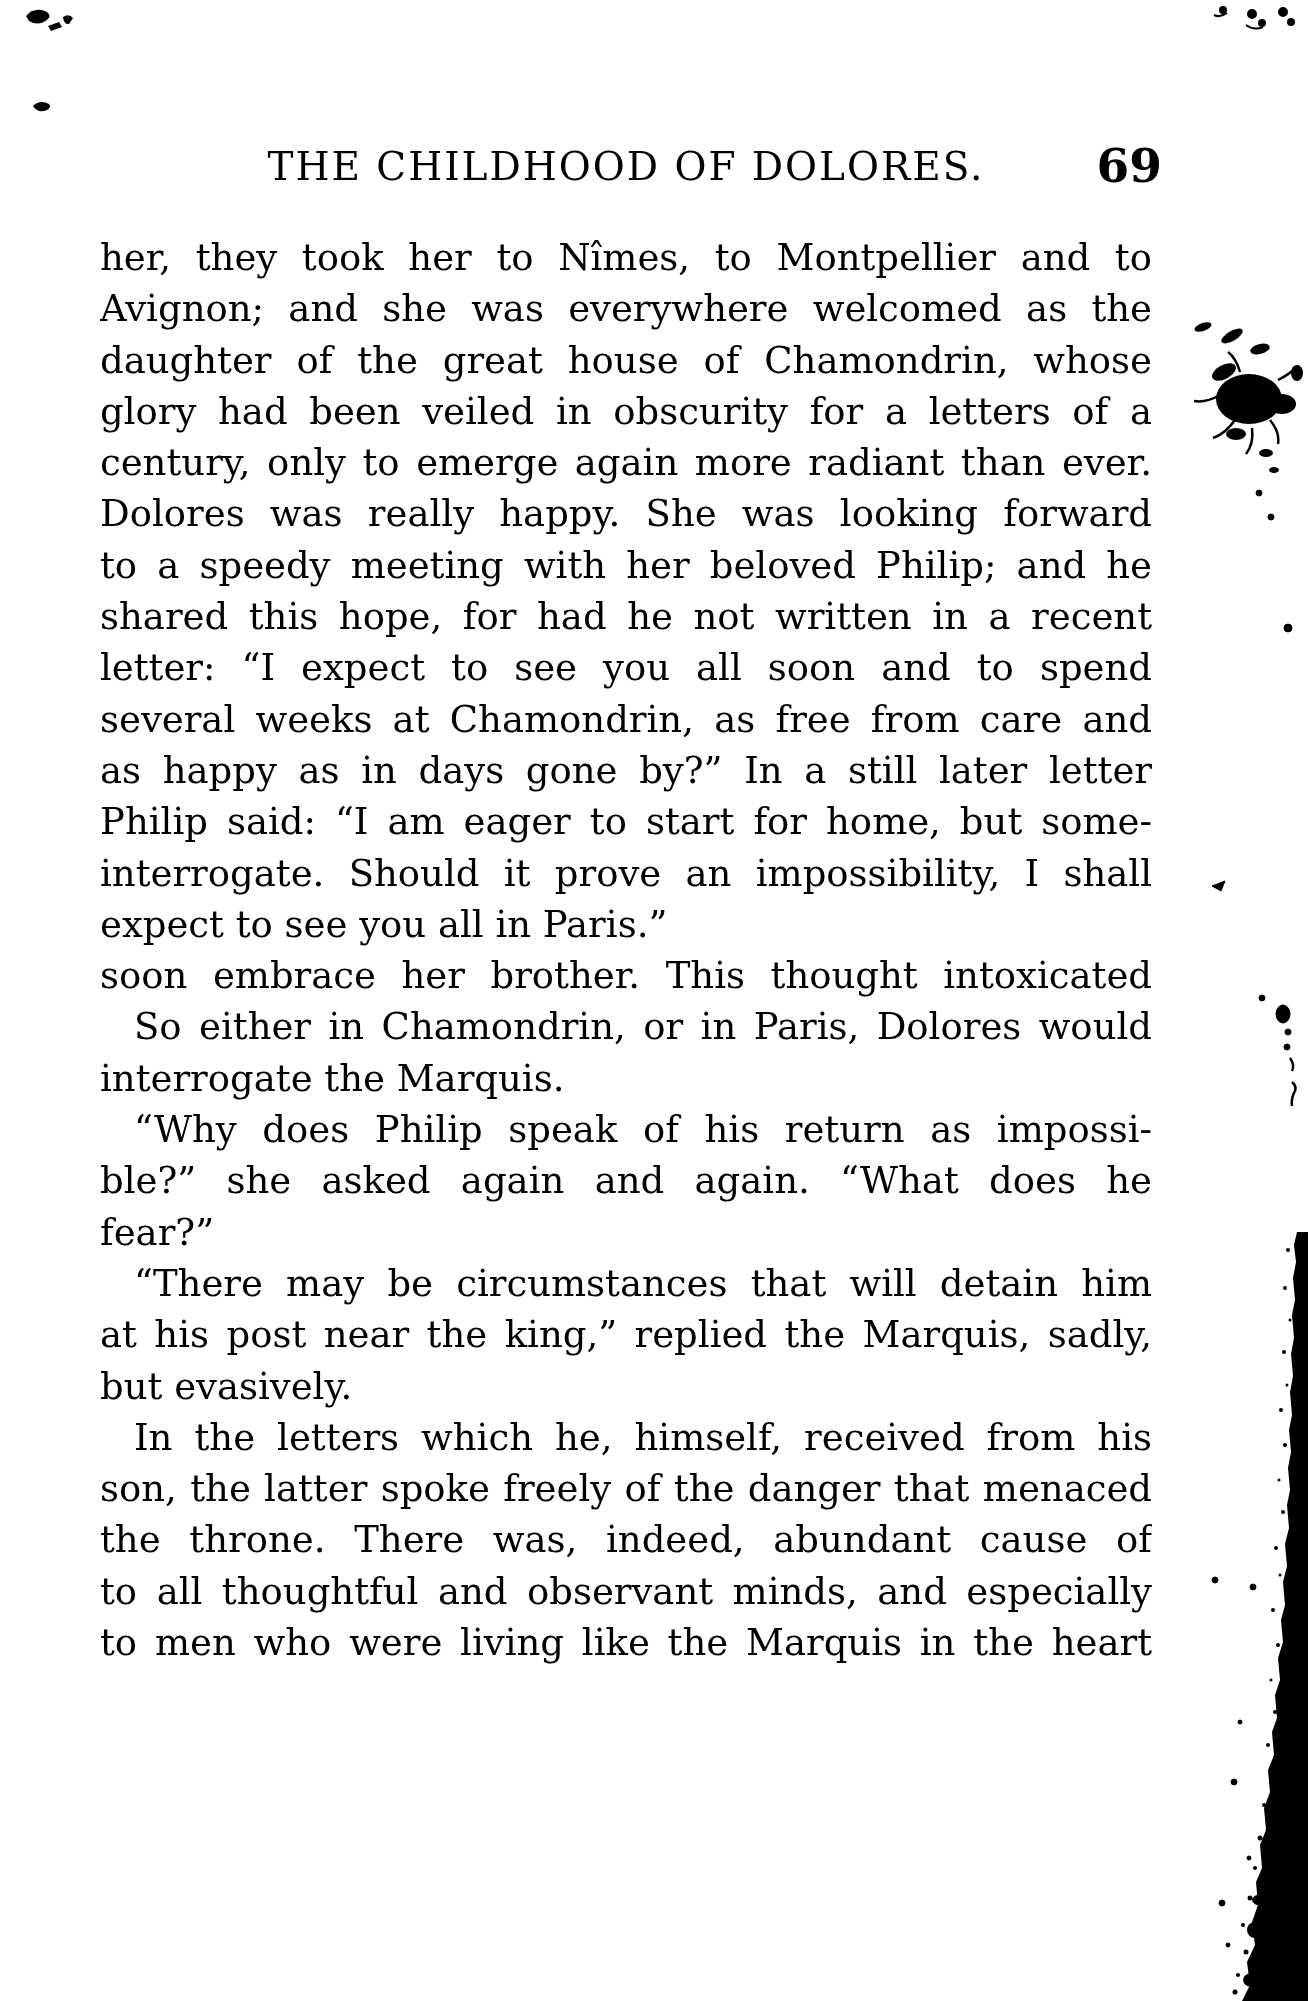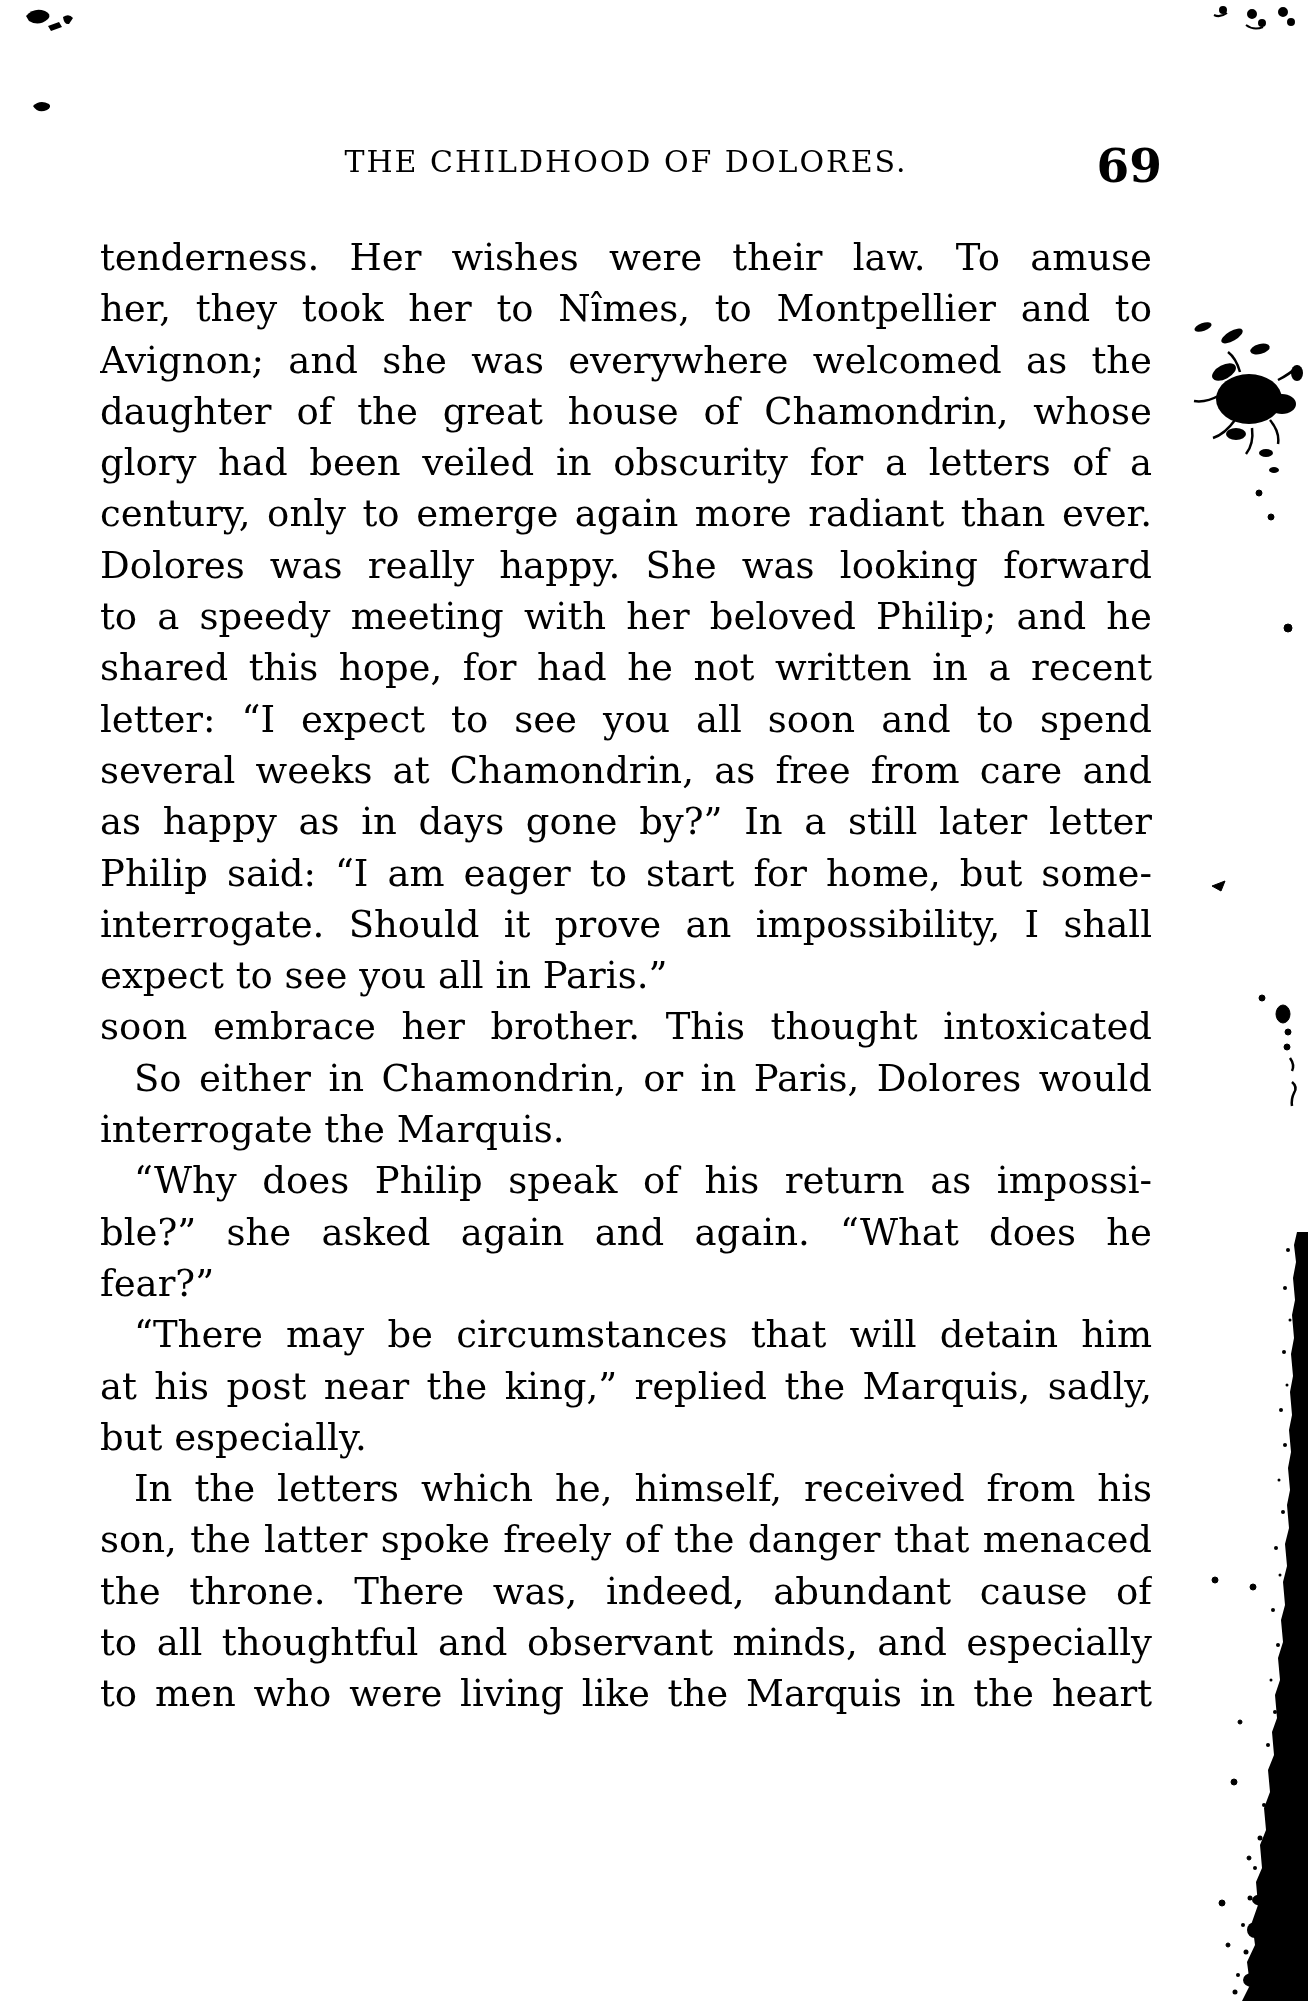--- a/index.html
+++ b/index.html
@@ -11,21 +11,21 @@
     background:var(--paper,#fff);
     color:var(--ink,#000);
     font-family:"DejaVu Serif", serif;
     overflow:hidden;
     margin:0 auto;
   }
   .running-title {
     position:absolute;
     top:144px; left:100px; width:1052px;
     text-align:center;
-    font-size:30px;
+    font-size:39px;
     letter-spacing:2px;
     white-space:nowrap;
   }
   .page-number {
     position:absolute;
     top:138px; left:100px; width:1062px;
     text-align:right;
     font-size:47px;
     font-weight:bold;
   }
@@ -50,21 +50,20 @@
 </style>
 </head>
 <body>
 
 <div class="page">
 
   <div class="running-title">THE CHILDHOOD OF DOLORES.</div>
   <div class="page-number">69</div>
 
   <div class="text-column">
-    <div class="line justify">tenderness.  Her  wishes  were  their  law.  To  amuse</div>
     <div class="line justify">her, they took her to Nîmes, to Montpellier and to</div>
     <div class="line justify">Avignon; and she was everywhere welcomed as the</div>
     <div class="line justify">daughter of the great house of Chamondrin, whose</div>
     <div class="line justify">glory had been veiled in obscurity for a letters of a</div>
     <div class="line justify">century, only to emerge again more radiant than ever.</div>
     <div class="line justify">Dolores was really happy.  She was looking forward</div>
     <div class="line justify">to a speedy meeting with her beloved Philip; and he</div>
     <div class="line justify">shared this hope, for had he not written in a recent</div>
     <div class="line justify">letter:  “I expect to see you all soon and to spend</div>
     <div class="line justify">several weeks at Chamondrin, as free from care and</div>
@@ -73,21 +72,21 @@
     <div class="line justify">interrogate.  Should it prove an impossibility, I shall</div>
     <div class="line ragged">expect to see you all in Paris.”</div>
     <div class="line justify">soon embrace her brother.  This thought intoxicated</div>
     <div class="line justify indent">So either in Chamondrin, or in Paris, Dolores would</div>
     <div class="line ragged">interrogate the Marquis.</div>
     <div class="line justify indent">“Why does Philip speak of his return as impossi-</div>
     <div class="line justify">ble?”  she asked again and again.  “What does he</div>
     <div class="line ragged">fear?”</div>
     <div class="line justify indent">“There may be circumstances that will detain him</div>
     <div class="line justify">at his post near the king,” replied the Marquis, sadly,</div>
-    <div class="line ragged">but especially.</div>
+    <div class="line ragged">but evasively.</div>
     <div class="line justify indent">In the letters which he, himself, received from his</div>
     <div class="line justify">son, the latter spoke freely of the danger that menaced</div>
     <div class="line justify">the throne.  There was, indeed, abundant cause of alarm</div>
     <div class="line justify">to all thoughtful and observant minds, and especially</div>
     <div class="line justify">to men who were living like the Marquis in the heart</div>
   </div>
 
   <svg class="artifacts" viewBox="0 0 1308 2001" xmlns="http://www.w3.org/2000/svg">
     <g fill="#000">
       <path d="M26,16 q8,-9 19,-5 q7,3 3,8 q-9,8 -19,2 z"></path>

